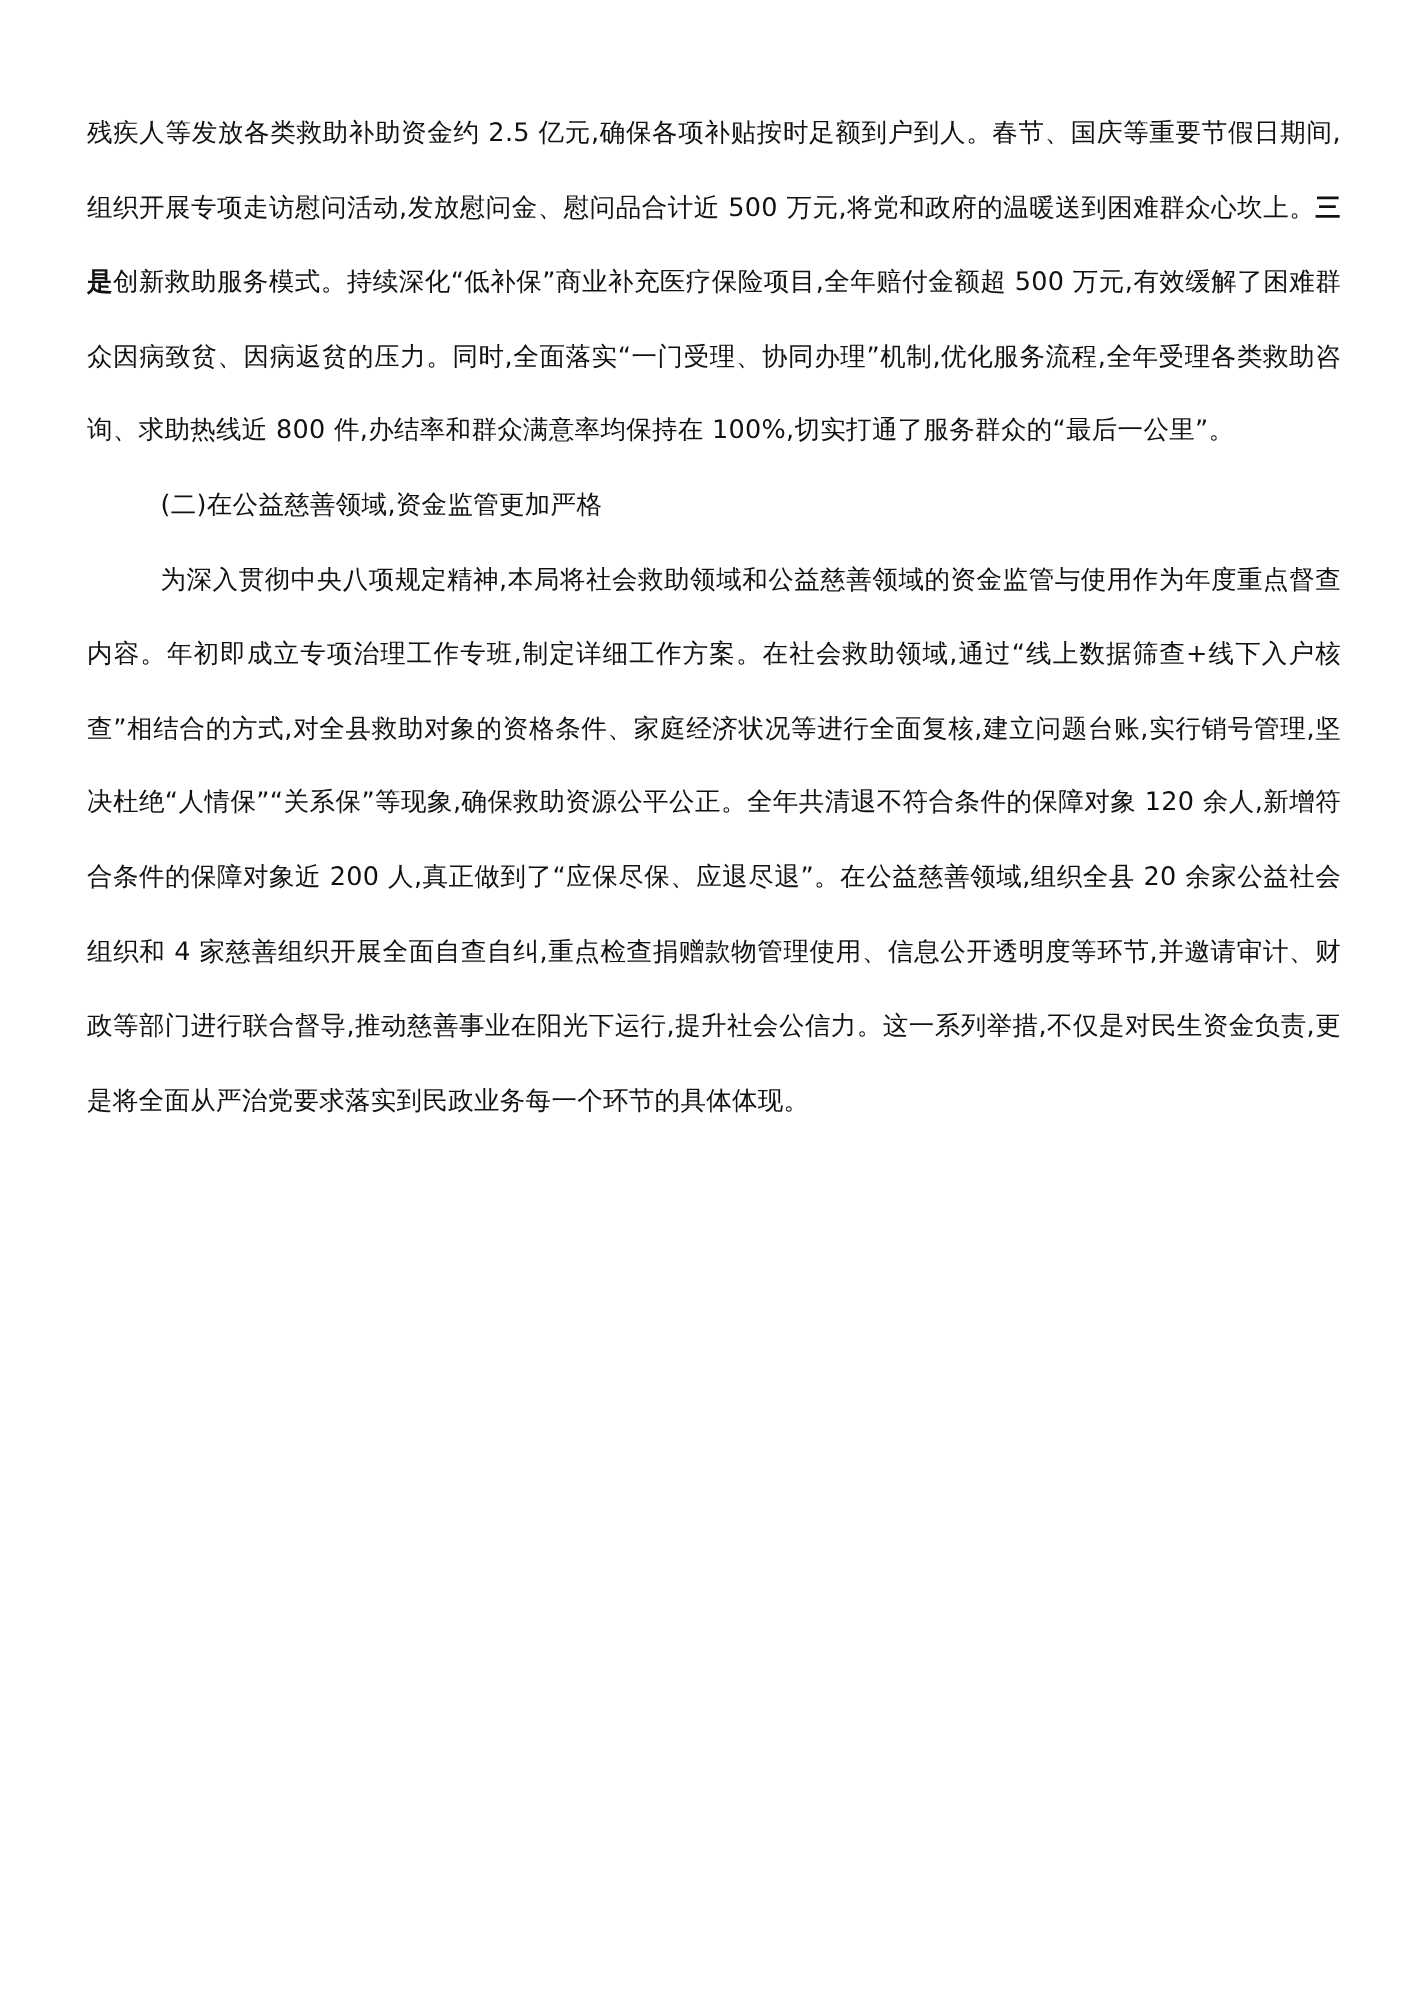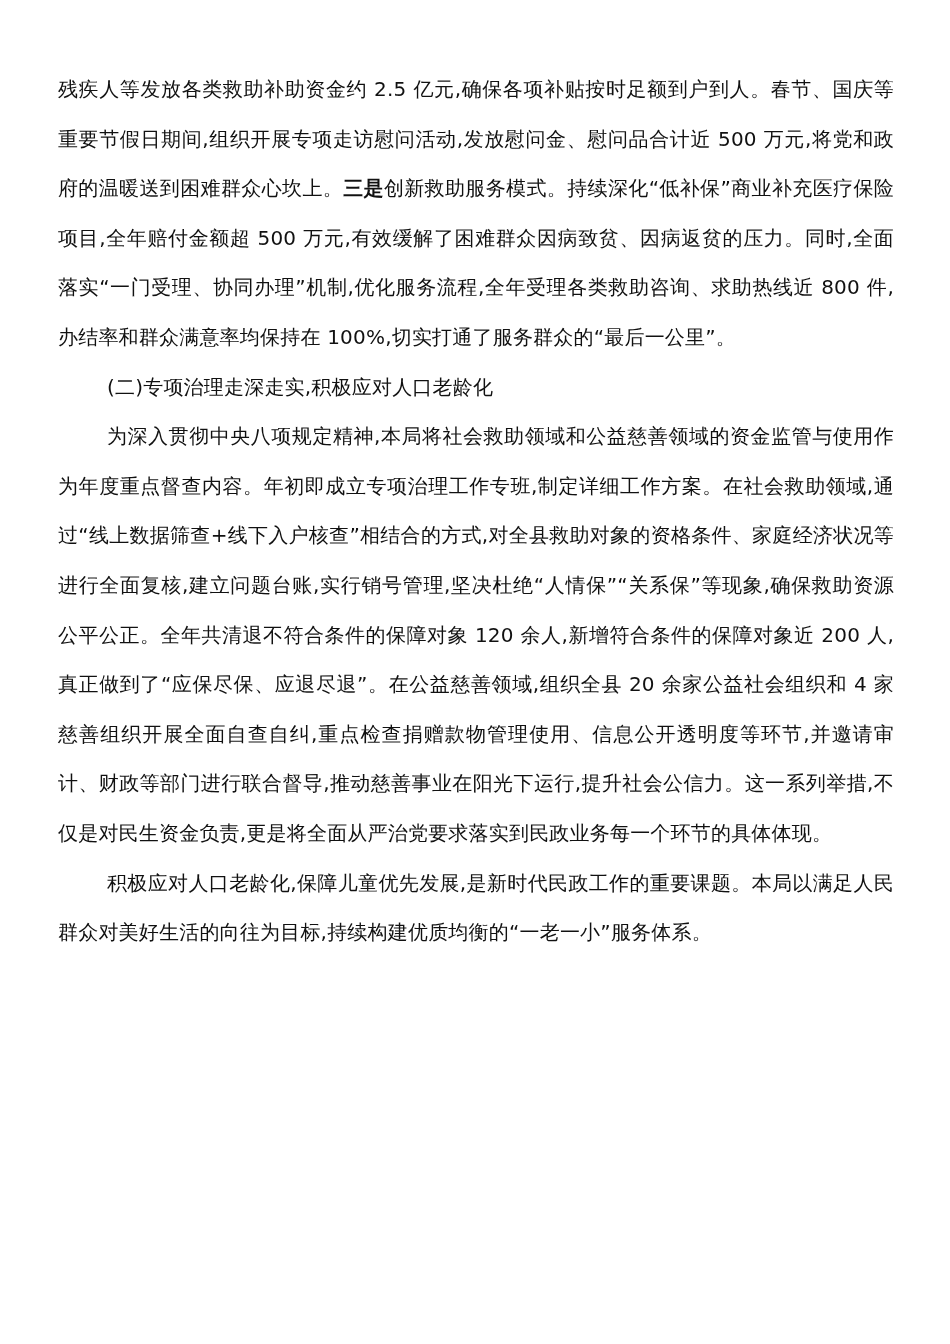--- a/index.html
+++ b/index.html
@@ -12,21 +12,21 @@
       height: 1344px;
       position: relative;
       overflow: hidden;
     }
     .page {
       position: absolute;
       left: 58px;
       top: 65px;
       width: 836px;
       font-family: "DejaVu Sans", "Liberation Sans", sans-serif;
-      font-size: 20px;
+      font-size: 17px;
       line-height: 49.6px;
       color: #111111;
       letter-spacing: 0.2px;
     }
     .para {
       margin: 0;
       text-align: justify;
       text-align-last: left;
     }
     .indent {
@@ -35,19 +35,18 @@
     .bold {
       font-weight: bold;
     }
   </style>
 </head>
 <body>
 
 <div class="page">
   <p class="para"><span>残疾人等发放各类救助补助资金约 2.5 亿元,确保各项补贴按时足额到户到人。春节、国庆等重要节假日期间,组织开展专项走访慰问活动,发放慰问金、慰问品合计近 500 万元,将党和政府的温暖送到困难群众心坎上。</span><span class="bold">三是</span><span>创新救助服务模式。持续深化“低补保”商业补充医疗保险项目,全年赔付金额超 500 万元,有效缓解了困难群众因病致贫、因病返贫的压力。同时,全面落实“一门受理、协同办理”机制,优化服务流程,全年受理各类救助咨询、求助热线近 800 件,办结率和群众满意率均保持在 100%,切实打通了服务群众的“最后一公里”。</span></p>
 
-  <p class="para indent">(二)专项治理走深走实,积极应对人口老龄化</p>
+  <p class="para indent">(二)在公益慈善领域,资金监管更加严格</p>
 
   <p class="para indent">为深入贯彻中央八项规定精神,本局将社会救助领域和公益慈善领域的资金监管与使用作为年度重点督查内容。年初即成立专项治理工作专班,制定详细工作方案。在社会救助领域,通过“线上数据筛查+线下入户核查”相结合的方式,对全县救助对象的资格条件、家庭经济状况等进行全面复核,建立问题台账,实行销号管理,坚决杜绝“人情保”“关系保”等现象,确保救助资源公平公正。全年共清退不符合条件的保障对象 120 余人,新增符合条件的保障对象近 200 人,真正做到了“应保尽保、应退尽退”。在公益慈善领域,组织全县 20 余家公益社会组织和 4 家慈善组织开展全面自查自纠,重点检查捐赠款物管理使用、信息公开透明度等环节,并邀请审计、财政等部门进行联合督导,推动慈善事业在阳光下运行,提升社会公信力。这一系列举措,不仅是对民生资金负责,更是将全面从严治党要求落实到民政业务每一个环节的具体体现。</p>
 
 
-  <p class="para indent">积极应对人口老龄化,保障儿童优先发展,是新时代民政工作的重要课题。本局以满足人民群众对美好生活的向往为目标,持续构建优质均衡的“一老一小”服务体系。</p>
 </div>
 
 </body></html>

